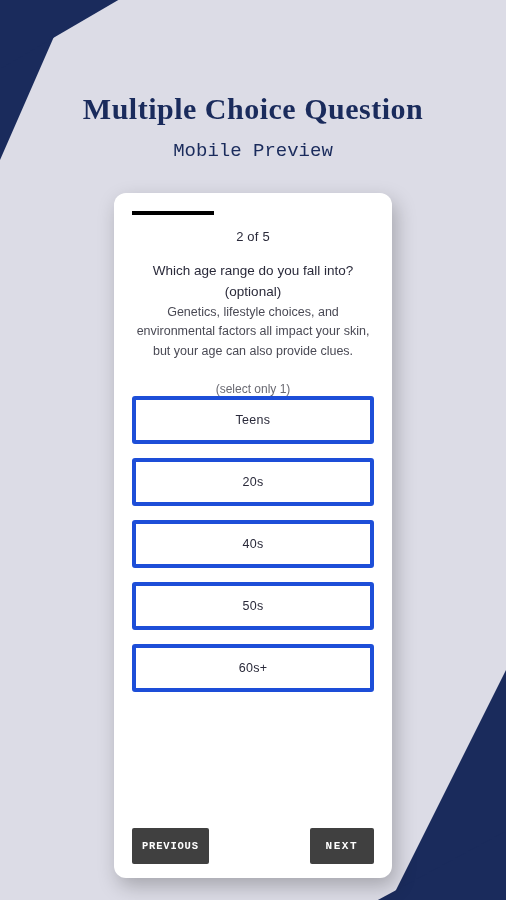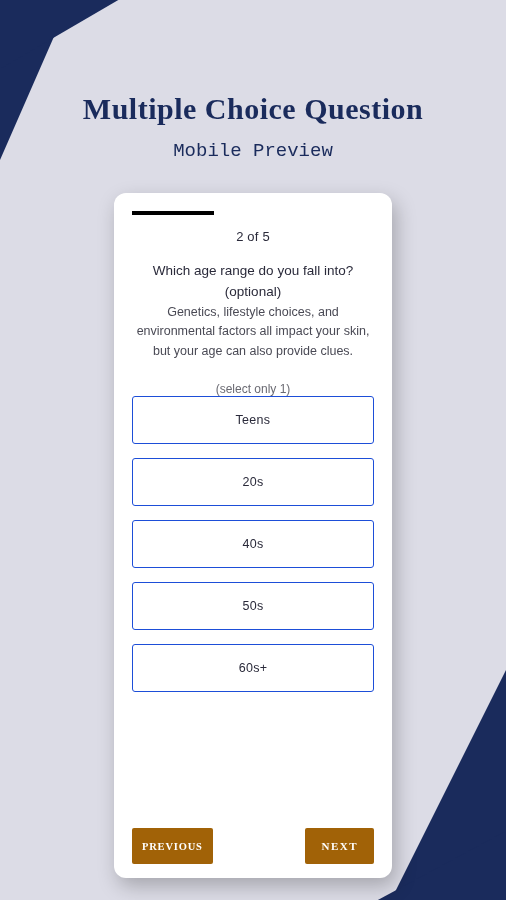--- a/index.html
+++ b/index.html
@@ -126,47 +126,47 @@
     }
     .options {
       display: flex;
       flex-direction: column;
       gap: 14px;
       flex: 1;
     }
     .option-btn {
       width: 100%;
       height: 48px;
-      border: 1px solid #1d4ed8;
+      border: 4px solid #1d4ed8;
       background: #ffffff;
       border-radius: 3px;
       font-size: 12.5px;
       color: #2a2a3a;
       text-align: center;
       cursor: pointer;
       letter-spacing: 0.3px;
       font-family: inherit;
     }
     .nav-row {
       display: flex;
       justify-content: space-between;
       margin-top: 16px;
     }
     .nav-btn {
-      background: #a16207;
+      background: #404040;
       color: #ffffff;
       border: none;
       height: 36px;
       padding: 0 16px;
       font-size: 11px;
       font-weight: 700;
       letter-spacing: 1.5px;
       cursor: pointer;
       border-radius: 2px;
-      font-family: Liberation Serif, serif;
+      font-family: Liberation Mono, monospace;
     }
     .nav-btn.prev {
       padding: 0 10px;
       font-size: 10.5px;
       letter-spacing: 0.8px;
     }
   </style>
 </head>
 <body>
 

